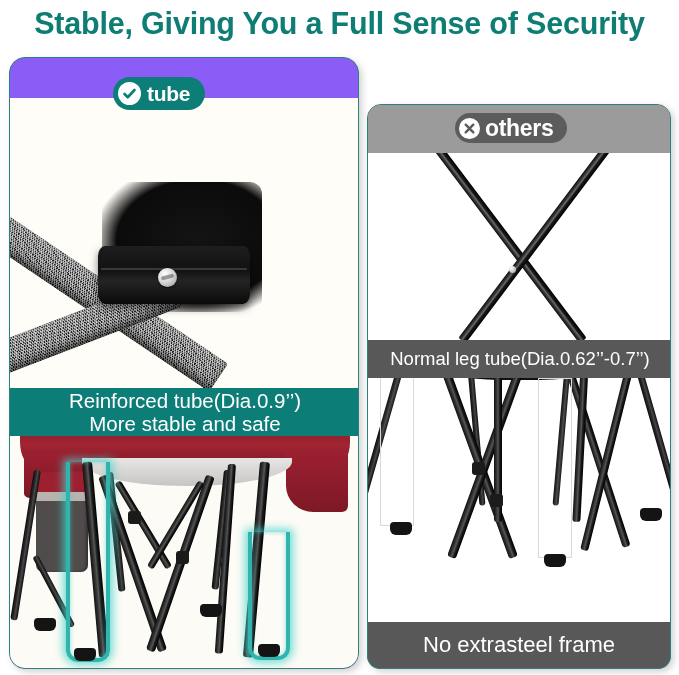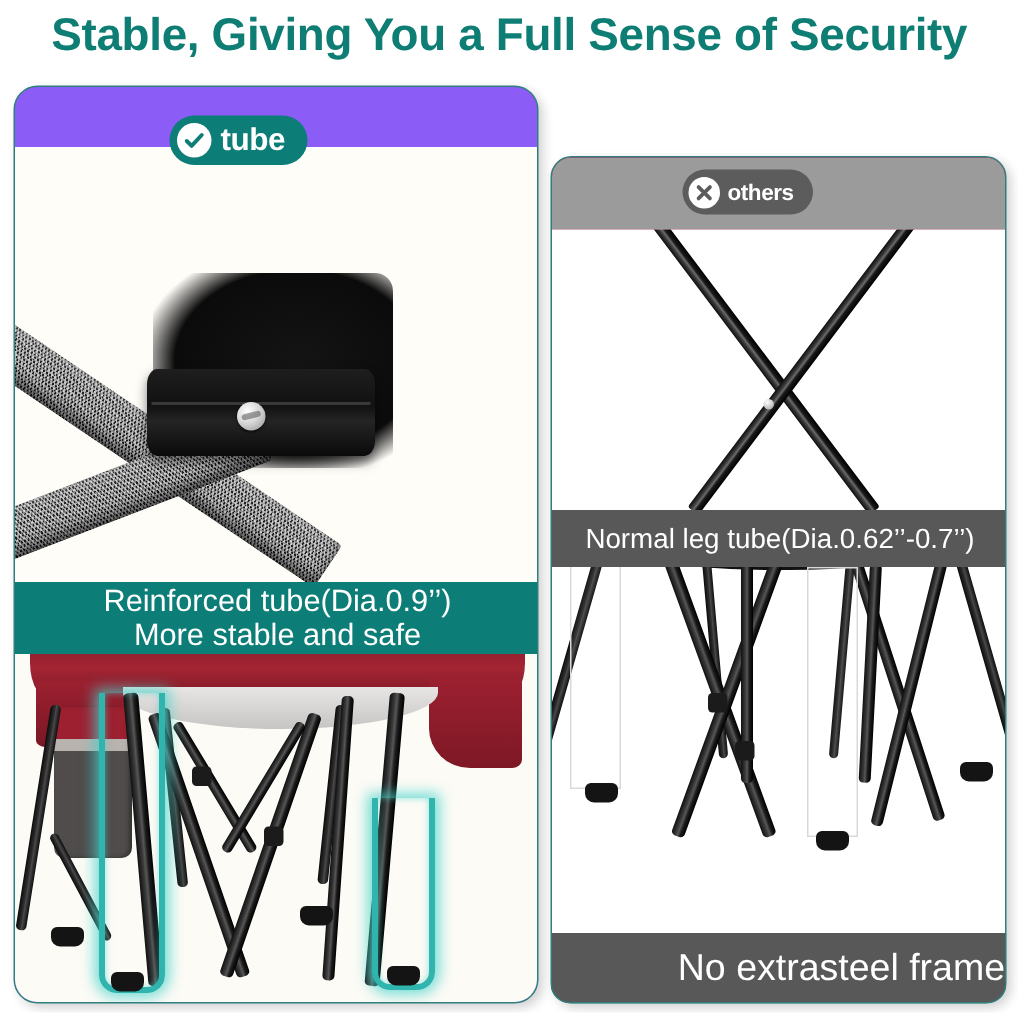--- a/index.html
+++ b/index.html
@@ -44,21 +44,21 @@
   .panel.left {
     left: 9px;  top: 57px;
     width: 350px; height: 612px;
     border-radius: 16px;
     box-shadow: 3px 3px 7px rgba(0,0,0,0.18);
   }
   .panel.right {
     left: 367px; top: 104px;
     width: 304px; height: 565px;
     border-radius: 14px;
-    background: #be185d;
+    background: #fca5a5;
     box-shadow: 3px 3px 7px rgba(0,0,0,0.18);
   }
 
   
   .badge {
     position: absolute;
     display: flex;
     align-items: center;
     border-radius: 999px;
     z-index: 20;
@@ -89,21 +89,21 @@
   .badge-ours .badge-label { font-size: 21px; letter-spacing: -0.3px; }
 
   .badge-others {
     left: 455px; top: 113px;
     height: 30px;
     padding: 0 13px 0 4px;
     background: #5c5c5c;
     gap: 5px;
   }
   .badge-others .badge-icon { width: 21px; height: 21px; }
-  .badge-others .badge-label { font-size: 15px; letter-spacing: -0.3px; }
+  .badge-others .badge-label { font-size: 23px; letter-spacing: -0.3px; }
 
   .check-mark { width: 15px; height: 15px; display: block; }
   .x-mark { width: 13px; height: 13px; display: block; }
 
   
   .right-header {
     position: absolute;
     left: 0; top: 0;
     width: 100%;
     height: 48px;
@@ -327,23 +327,23 @@
   }
   
   .label-br-outer {
     position: absolute;
     left: 367px; top: 622px;
     width: 304px; height: 47px;
     background: #585858;
     border-radius: 0 0 13px 13px;
     display: flex;
     align-items: center;
-    justify-content: flex-end;
+    justify-content: center;
     color: #fff;
-    font-size: 25px;
+    font-size: 22px;
     z-index: 16;
     border-left: 1.5px solid #2f7f7c;
     border-right: 1.5px solid #2f7f7c;
     border-bottom: 1.5px solid #2f7f7c;
   }
   .two-line { white-space: pre-line; }
 </style>
 </head>
 <body>
 

